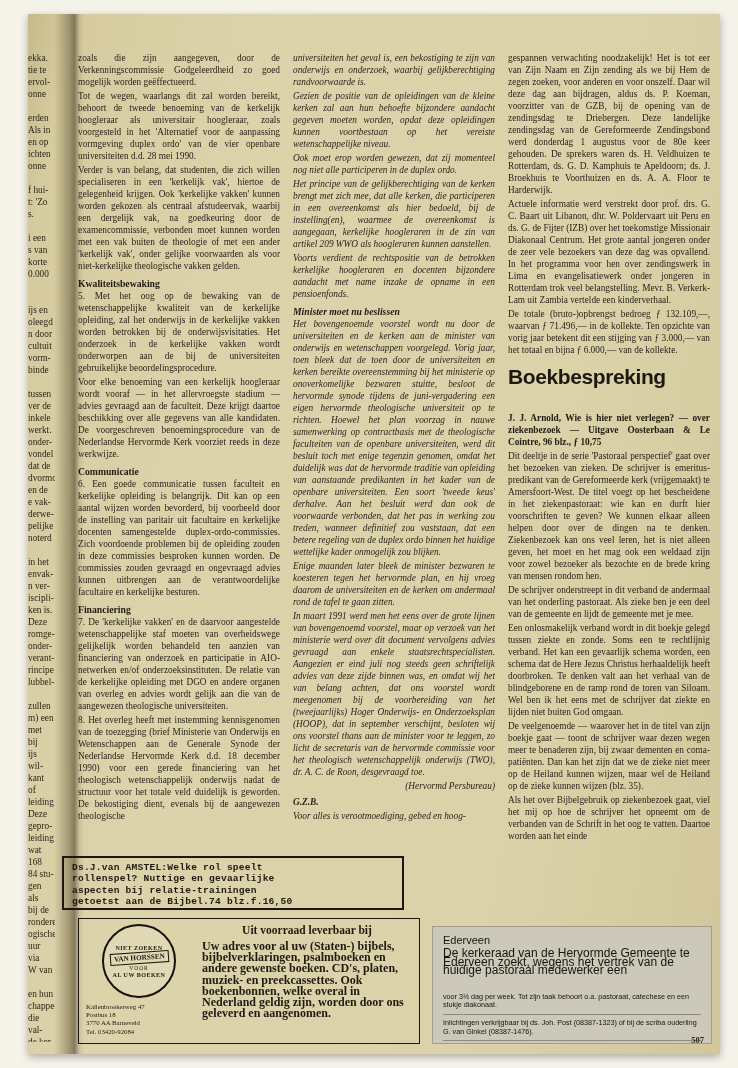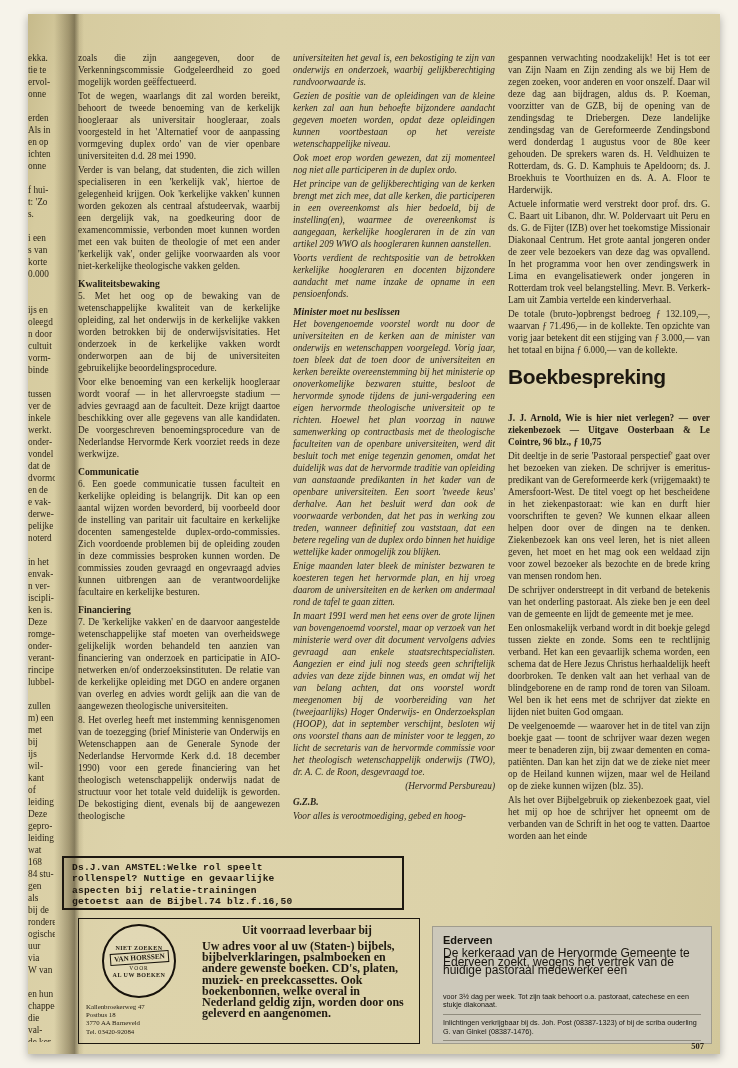--- a/index.html
+++ b/index.html
@@ -65,27 +65,27 @@
   .vh-address{margin-top:5px;font-size:6.8px;line-height:8.2px;white-space:pre-line;align-self:flex-start;}
   .vh-right{flex:1;}
   .vh-heading{text-align:center;font-weight:bold;font-size:11.5px;margin:0 0 5px;}
   .vh-body{font-size:12px;line-height:11.2px;font-weight:bold;text-align:left;margin:0;}
   
   .ad-ederveen{
     position:absolute;left:404px;top:912px;width:280px;height:118px;
     background:#ccc8ba;border:1px solid #a09c8e;padding:7px 10px;box-sizing:border-box;
     font-family:"Liberation Sans", sans-serif;color:#17140e;overflow:hidden;
   }
-  .ed-title{font-size:11px;font-weight:bold;margin:0 0 3px;}
+  .ed-title{font-size:11px;font-weight:normal;margin:0 0 3px;}
   .ed-intro{font-size:12px;line-height:8.6px;margin:0 0 18px;}
   .ed-pos{text-align:center;font-size:12.5px;font-weight:bold;letter-spacing:0.3px;margin:2px 0 5px;}
   .ed-small{font-size:7.2px;line-height:8.6px;margin:0 0 4px;}
   .ed-rule{border:none;border-top:1px solid #8f8b7d;margin:4px 0;}
   .page-number{
-    position:absolute;right:16px;bottom:3px;
+    position:absolute;right:16px;bottom:9px;
     font-size:8.5px;font-weight:bold;color:#2a241b;
   }
 </style>
 </head>
 <body>
 
 <div class="page">
 
   <div class="edge-text">ekka.
 tie te
@@ -194,21 +194,21 @@
         <p class="boldline">G.Z.B.</p>
         <p class="p">Voor alles is verootmoediging, gebed en hoog-</p>
       </div>
     <div class="col col3" id="col3">
         <p class="p">gespannen verwachting noodzakelijk! Het is tot eer van Zijn Naam en Zijn zending als we bij Hem de zegen zoeken, voor anderen en voor onszelf. Daar wil deze dag aan bijdragen, aldus ds. P. Koeman, voorzitter van de GZB, bij de opening van de zendingsdag te Driebergen. Deze landelijke zendingsdag van de Gereformeerde Zendingsbond werd donderdag 1 augustus voor de 80e keer gehouden. De sprekers waren ds. H. Veldhuizen te Rotterdam, ds. G. D. Kamphuis te Apeldoorn; ds. J. Broekhuis te Voorthuizen en ds. A. A. Floor te Harderwijk.</p>
         <p class="p">Actuele informatie werd verstrekt door prof. drs. G. C. Baart uit Libanon, dhr. W. Poldervaart uit Peru en ds. G. de Fijter (IZB) over het toekomstige Missionair Diakonaal Centrum. Het grote aantal jongeren onder de zeer vele bezoekers van deze dag was opvallend. In het programma voor hen over zendingswerk in Lima en evangelisatiewerk onder jongeren in Rotterdam trok veel belangstelling. Mevr. B. Verkerk-Lam uit Zambia vertelde een kinderverhaal.</p>
         <p class="p">De totale (bruto-)opbrengst bedroeg ƒ 132.109,—, waarvan ƒ 71.496,— in de kollekte. Ten opzichte van vorig jaar betekent dit een stijging van ƒ 3.000,— van het totaal en bijna ƒ 6.000,— van de kollekte.</p>
         <h2 class="hbig">Boekbespreking</h2>
         <p class="lead">J. J. Arnold, Wie is hier niet verlegen? — over ziekenbezoek — Uitgave Oosterbaan &amp; Le Cointre, 96 blz., ƒ 10,75</p>
         <p class="p">Dit deeltje in de serie 'Pastoraal perspectief' gaat over het bezoeken van zieken. De schrijver is emeritus-predikant van de Gereformeerde kerk (vrijgemaakt) te Amersfoort-West. De titel voegt op het bescheidene in het ziekenpastoraat: wie kan en durft hier voorschriften te geven? We kunnen elkaar alleen helpen door over de dingen na te denken. Ziekenbezoek kan ons veel leren, het is niet alleen geven, het moet en het mag ook een weldaad zijn voor zowel bezoeker als bezochte en de brede kring van mensen rondom hen.</p>
-        <p class="p">De schrijver onderstreept in dit verband de betekenis van het onderling pastoraat. Als zieke ben je een deel van de gemeente en lijdt de gemeente met je mee.</p>
+        <p class="p">De schrijver onderstreept in dit verband de andermaal van het onderling pastoraat. Als zieke ben je een deel van de gemeente en lijdt de gemeente met je mee.</p>
         <p class="p">Een onlosmakelijk verband wordt in dit boekje gelegd tussen ziekte en zonde. Soms een te rechtlijnig verband. Het kan een gevaarlijk schema worden, een schema dat de Here Jezus Christus herhaaldelijk heeft doorbroken. Te denken valt aan het verhaal van de blindgeborene en de ramp rond de toren van Siloam. Wel ben ik het eens met de schrijver dat ziekte en lijden niet buiten God omgaan.</p>
         <p class="p">De veelgenoemde — waarover het in de titel van zijn boekje gaat — toont de schrijver waar dezen wegen meer te benaderen zijn, bij zwaar dementen en coma-patiënten. Dan kan het zijn dat we de zieke niet meer op de Heiland kunnen wijzen, maar wel de Heiland op de zieke kunnen wijzen (blz. 35).</p>
         <p class="p">Als het over Bijbelgebruik op ziekenbezoek gaat, viel het mij op hoe de schrijver het opneemt om de verbanden van de Schrift in het oog te vatten. Daartoe worden aan het einde</p>
       </div>
   </div>
 
   <div class="ad-amstel">Ds.J.van AMSTEL:Welke rol speelt
 rollenspel? Nuttige en gevaarlijke
 aspecten bij relatie-trainingen
 getoetst aan de Bijbel.74 blz.f.16,50</div>

